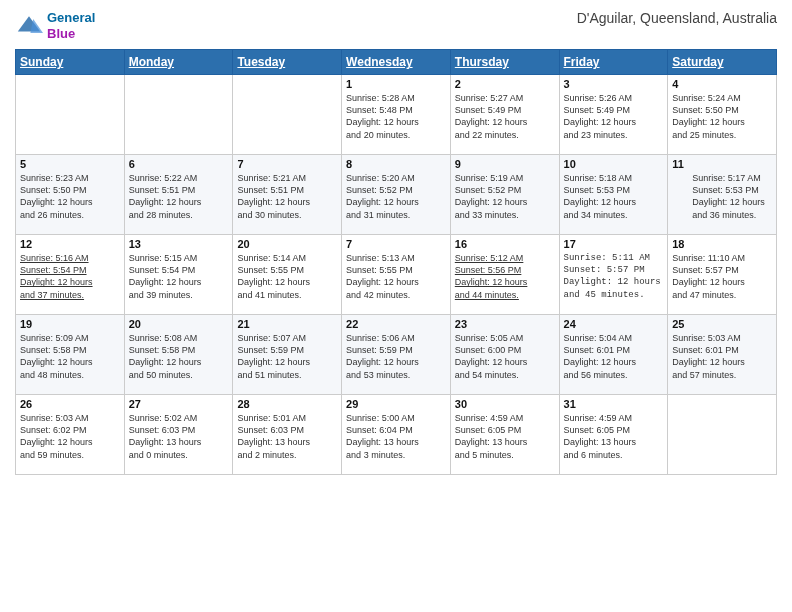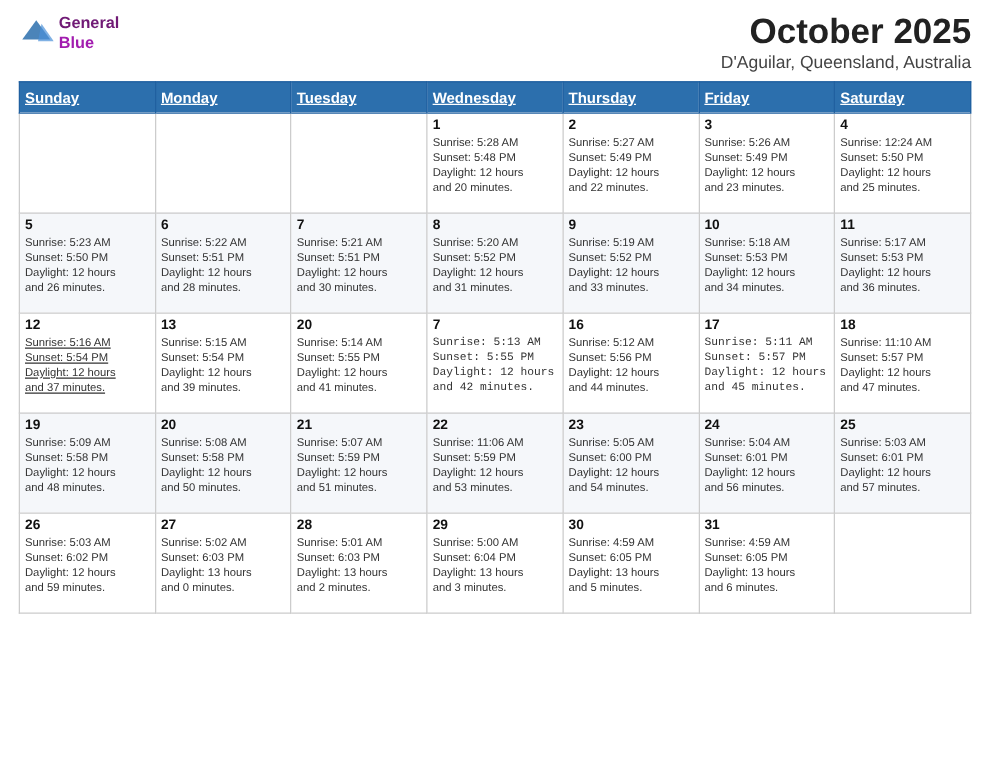--- a/index.html
+++ b/index.html
@@ -27,21 +27,21 @@
       align-items: center;
       gap: 4px;
     }
     .logo-text {
       font-size: 13px;
       font-weight: bold;
       color: #1a3a5c;
       line-height: 1.2;
     }
     .logo-text span {
-      color: #701a75;
+      color: #0369a1;
     }
     .logo-icon {
       width: 28px;
       height: 28px;
     }
     .title-block {
       text-align: right;
     }
     .month-title {
       font-size: 28px;
@@ -107,21 +107,20 @@
         <rect x="0" y="0" width="40" height="40" fill="white"></rect>
         <polygon points="20,6 36,28 4,28" fill="#2c6fad" opacity="0.85"></polygon>
         <polygon points="26,10 40,30 22,30" fill="#4a90d9" opacity="0.7"></polygon>
       </svg>
       <div class="logo-text">
         <div><span>General</span></div>
         <div><span style="color:#a21caf">Blue</span></div>
       </div>
     </div>
     <div class="title-block">
-      <div class="month-title">October 2025</div>
       <div class="subtitle">D'Aguilar, Queensland, Australia</div>
     </div>
   </div>
 
   <table class="calendar">
     <thead>
       <tr>
       <th>Sunday</th>
           <th>Monday</th>
           <th>Tuesday</th>
@@ -152,21 +151,21 @@
           </td>
           <td>
             <div class="day-num">3</div>
             <div class="day-info" style="white-space: pre-line;">Sunrise: 5:26 AM
 Sunset: 5:49 PM
 Daylight: 12 hours
 and 23 minutes.</div>
           </td>
           <td>
             <div class="day-num">4</div>
-            <div class="day-info" style="white-space: pre-line;">Sunrise: 12:24 AM
+            <div class="day-info" style="white-space: pre-line;">Sunrise: 5:24 AM
 Sunset: 5:50 PM
 Daylight: 12 hours
 and 25 minutes.</div>
           </td>
         </tr>
         <tr>
           <td>
             <div class="day-num">5</div>
             <div class="day-info" style="white-space: pre-line;">Sunrise: 5:23 AM
 Sunset: 5:50 PM
@@ -203,21 +202,21 @@
           </td>
           <td>
             <div class="day-num">10</div>
             <div class="day-info" style="white-space: pre-line;">Sunrise: 5:18 AM
 Sunset: 5:53 PM
 Daylight: 12 hours
 and 34 minutes.</div>
           </td>
           <td>
             <div class="day-num">11</div>
-            <div class="day-info" style="white-space: pre-line;">Sunrise: 5:17 AM
+            <div class="day-info" style="white-space: pre-line; margin-left: 20px;">Sunrise: 5:17 AM
 Sunset: 5:53 PM
 Daylight: 12 hours
 and 36 minutes.</div>
           </td>
         </tr>
         <tr>
           <td>
             <div class="day-num">12</div>
             <div class="day-info" style="white-space: pre-line; text-decoration: underline;">Sunrise: 5:16 AM
 Sunset: 5:54 PM
@@ -233,28 +232,28 @@
           </td>
           <td>
             <div class="day-num">20</div>
             <div class="day-info" style="white-space: pre-line;">Sunrise: 5:14 AM
 Sunset: 5:55 PM
 Daylight: 12 hours
 and 41 minutes.</div>
           </td>
           <td>
             <div class="day-num">7</div>
-            <div class="day-info" style="white-space: pre-line; font-family: Liberation Mono, monospace;">Sunrise: 5:13 AM
+            <div class="day-info" style="white-space: pre-line;">Sunrise: 5:13 AM
 Sunset: 5:55 PM
 Daylight: 12 hours
 and 42 minutes.</div>
           </td>
           <td>
             <div class="day-num">16</div>
-            <div class="day-info" style="white-space: pre-line;">Sunrise: 5:12 AM
+            <div class="day-info" style="white-space: pre-line; text-decoration: underline;">Sunrise: 5:12 AM
 Sunset: 5:56 PM
 Daylight: 12 hours
 and 44 minutes.</div>
           </td>
           <td>
             <div class="day-num">17</div>
             <div class="day-info" style="white-space: pre-line; font-family: Liberation Mono, monospace;">Sunrise: 5:11 AM
 Sunset: 5:57 PM
 Daylight: 12 hours
 and 45 minutes.</div>
@@ -284,21 +283,21 @@
           </td>
           <td>
             <div class="day-num">21</div>
             <div class="day-info" style="white-space: pre-line;">Sunrise: 5:07 AM
 Sunset: 5:59 PM
 Daylight: 12 hours
 and 51 minutes.</div>
           </td>
           <td>
             <div class="day-num">22</div>
-            <div class="day-info" style="white-space: pre-line;">Sunrise: 11:06 AM
+            <div class="day-info" style="white-space: pre-line;">Sunrise: 5:06 AM
 Sunset: 5:59 PM
 Daylight: 12 hours
 and 53 minutes.</div>
           </td>
           <td>
             <div class="day-num">23</div>
             <div class="day-info" style="white-space: pre-line;">Sunrise: 5:05 AM
 Sunset: 6:00 PM
 Daylight: 12 hours
 and 54 minutes.</div>

